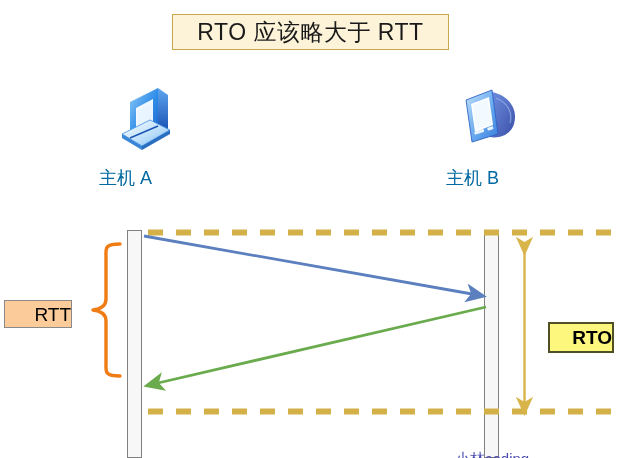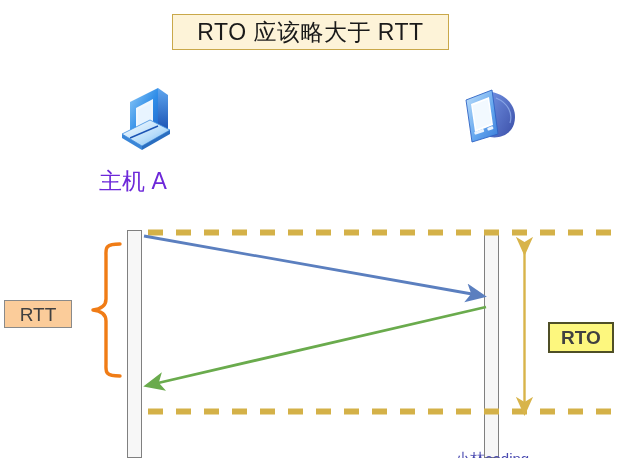--- a/index.html
+++ b/index.html
@@ -49,22 +49,22 @@
   .host-icon {
     position: absolute;
     width: 72px;
     height: 72px;
   }
   .host-icon-a { left: 112px; top: 84px; }
   .host-icon-b { left: 452px; top: 82px; }
 
   .host-label {
     position: absolute;
-    font-size: 23px;
-    color: #6d28d9;
+    font-size: 18px;
+    color: #0369a1;
     white-space: nowrap;
   }
   .host-label-a { left: 99px; top: 166px; }
   .host-label-b { left: 446px; top: 166px; }
 
   
   .timeline-bar {
     position: absolute;
     width: 15px;
     background: #f7f7f7;
@@ -73,23 +73,23 @@
   }
   .timeline-bar-a { left: 127px; top: 230px; height: 228px; }
   .timeline-bar-b { left: 484px; top: 230px; height: 228px; }
 
   
   .chip {
     position: absolute;
     box-sizing: border-box;
     display: flex;
     align-items: center;
-    justify-content: center;
+    justify-content: flex-end;
     font-size: 19px;
-    color: #404040;
+    color: #000000;
     line-height: 1;
   }
   .chip-rtt {
     left: 4px;
     top: 300px;
     width: 68px;
     height: 28px;
     background: #fbcc9a;
     border: 1px solid #8a8a8a;
   }
@@ -194,20 +194,21 @@
       <polygon points="20.5,23.5 35.8,17.2 39.4,41.5 24.3,47.6" fill="#f2f9ff"></polygon>
 
       <rect x="22" y="50" width="10" height="3" rx="1" transform="rotate(-19 22 50)" fill="#e9f3fe"></rect>
       <rect x="35" y="46" width="6" height="3" rx="1" transform="rotate(-19 35 46)" fill="#e9f3fe"></rect>
 
       <path d="M44,16 C56,21 61,31 58,41" stroke="#9ab6ef" stroke-width="1.2" fill="none" opacity="0.7"></path>
     </svg>
   </div>
 
   <div class="host-label host-label-a">主机 A</div>
+  <div class="host-label host-label-b">主机 B</div>
 
   <div class="timeline-bar timeline-bar-a"></div>
   <div class="timeline-bar timeline-bar-b"></div>
 
   <svg class="overlay" viewBox="0 0 622 458">
     <defs>
       <marker id="blueHead" markerWidth="9" markerHeight="9" refX="2.2" refY="3.4" orient="auto" markerUnits="strokeWidth">
         <path d="M0,0 L7.6,3.4 L0,6.8 L1.9,3.4 Z" fill="#5b7fbf"></path>
       </marker>
       <marker id="greenHead" markerWidth="9" markerHeight="9" refX="2.2" refY="3.4" orient="auto" markerUnits="strokeWidth">

